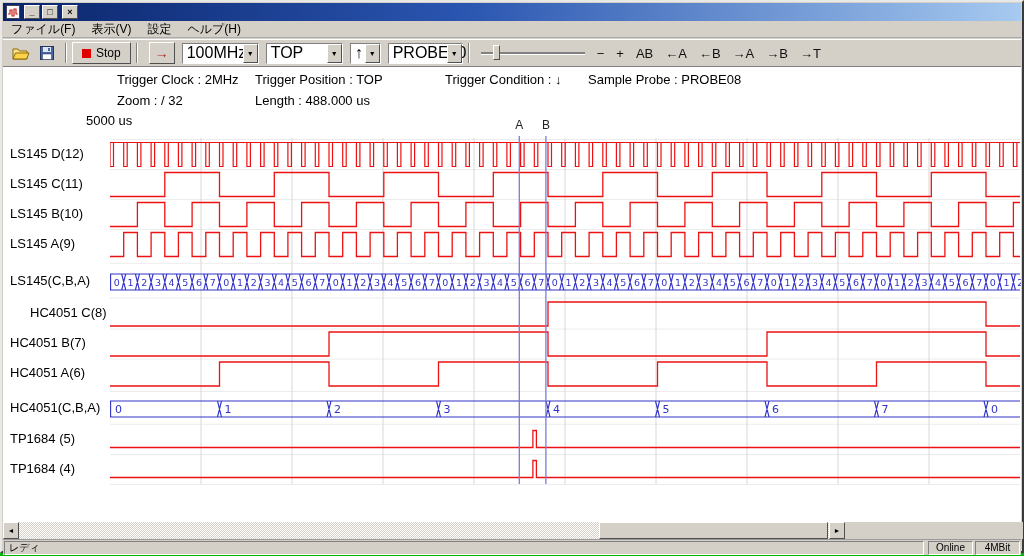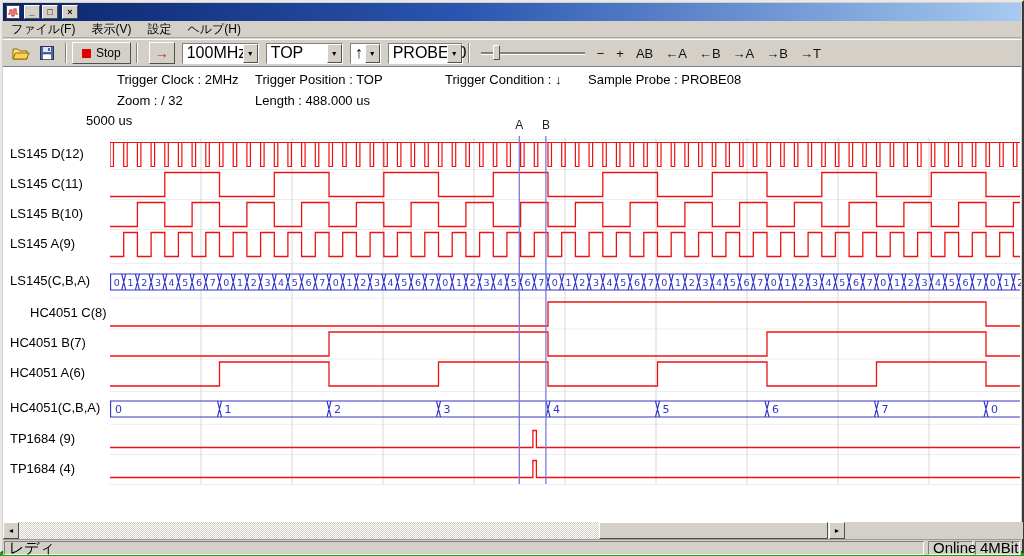--- a/index.html
+++ b/index.html
@@ -72,21 +72,21 @@
   .sbtn{position:absolute;top:0;width:16px;height:17px;background:#d4d0c8;
     border:1px solid;border-color:#fff #505050 #505050 #fff;font-size:7px;
     display:flex;align-items:center;justify-content:center;color:#000}
   .sbtn.left{left:0}
   .sbtn.right{right:0}
   .sthumb{position:absolute;left:596px;top:0;width:229px;height:17px;
     background:#d4d0c8;border:1px solid;border-color:#fff #505050 #505050 #fff}
   .hscroll-filler{position:absolute;left:843px;top:520px;width:178px;height:17px;background:#d4d0c8}
   
   .statusbar{position:absolute;left:1px;top:537px;width:1018px;height:16px;
-    background:#d4d0c8;border-top:1px solid #9a9a9a;font-size:15px}
+    background:#d4d0c8;border-top:1px solid #9a9a9a;font-size:10px}
   .status-left{position:absolute;left:1px;top:1px;width:920px;height:14px;
     border:1px solid;border-color:#808080 #fff #fff #808080;padding:0 4px;line-height:12px}
   .status-cell{position:absolute;top:1px;height:14px;border:1px solid;
     border-color:#808080 #fff #fff #808080;padding:0 4px;line-height:12px;text-align:center}
   .status-cell.online{right:48px;width:45px}
   .status-cell.mbit{right:1px;width:45px}
 </style>
 </head>
 <body>
 
@@ -179,21 +179,21 @@
   <div id="channel-labels">
       <div class="chlabel" style="top: 143.5px;">LS145 D(12)</div>
       <div class="chlabel" style="top: 173.5px;">LS145 C(11)</div>
       <div class="chlabel" style="top: 203.5px;">LS145 B(10)</div>
       <div class="chlabel" style="top: 233.5px;">LS145 A(9)</div>
       <div class="chlabel" style="top: 271px;">LS145(C,B,A)</div>
       <div class="chlabel" style="top: 303px; margin-left: 20px;">HC4051 C(8)</div>
       <div class="chlabel" style="top: 333px;">HC4051 B(7)</div>
       <div class="chlabel" style="top: 363px;">HC4051 A(6)</div>
       <div class="chlabel" style="top: 398px;">HC4051(C,B,A)</div>
-      <div class="chlabel" style="top: 428.5px;">TP1684 (9)</div>
+      <div class="chlabel" style="top: 428.5px;">TP1684 (5)</div>
       <div class="chlabel" style="top: 458.5px;">TP1684 (4)</div>
     </div>
   <svg id="wave-svg" width="911" height="360">
       <line x1="0" y1="7.5" x2="910" y2="7.5" stroke="#ececec"></line>
       <line x1="0" y1="37.5" x2="910" y2="37.5" stroke="#ececec"></line>
       <line x1="0" y1="67.5" x2="910" y2="67.5" stroke="#ececec"></line>
       <line x1="0" y1="97.5" x2="910" y2="97.5" stroke="#ececec"></line>
       <line x1="0" y1="131.25" x2="910" y2="131.25" stroke="#ececec"></line>
       <line x1="0" y1="166" x2="910" y2="166" stroke="#ececec"></line>
       <line x1="0" y1="197" x2="910" y2="197" stroke="#ececec"></line>

